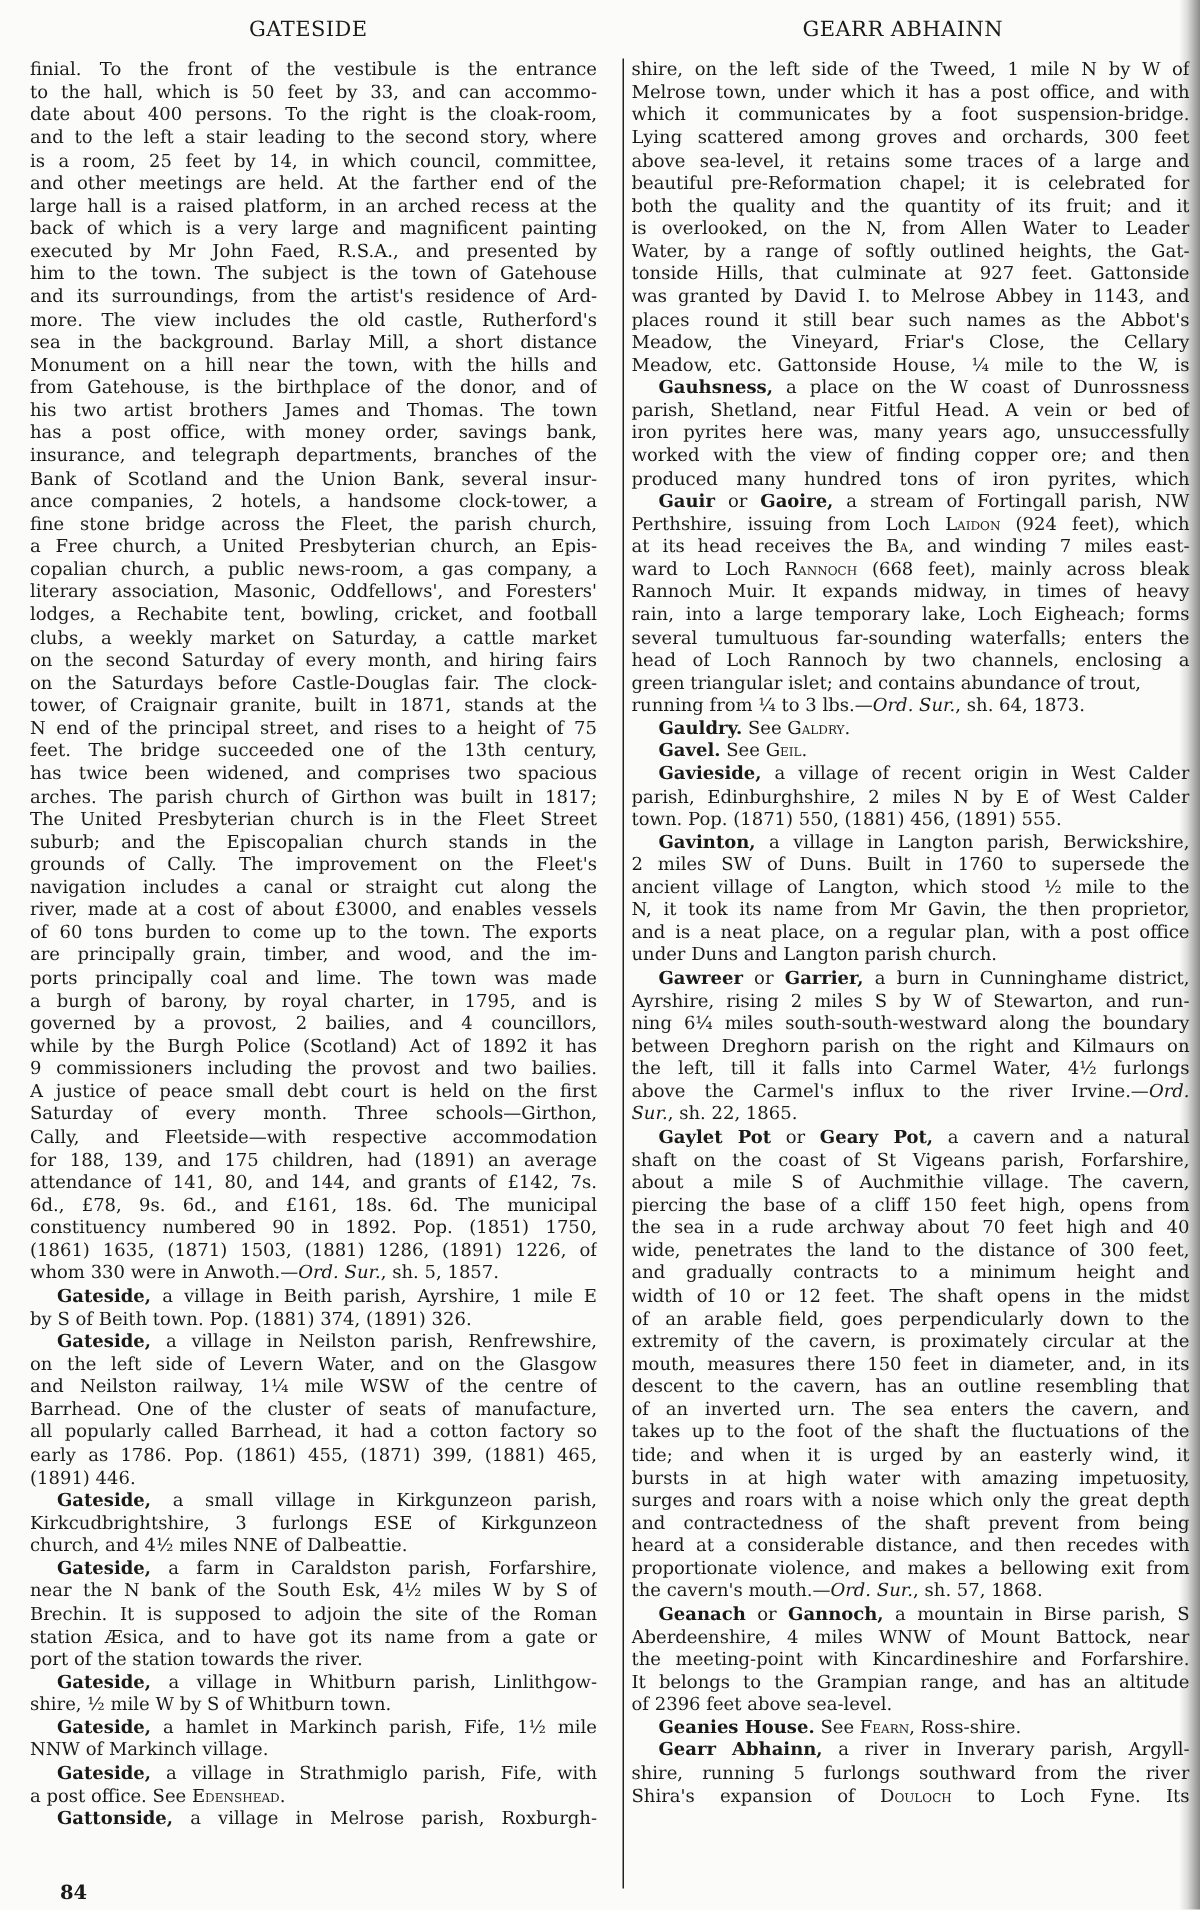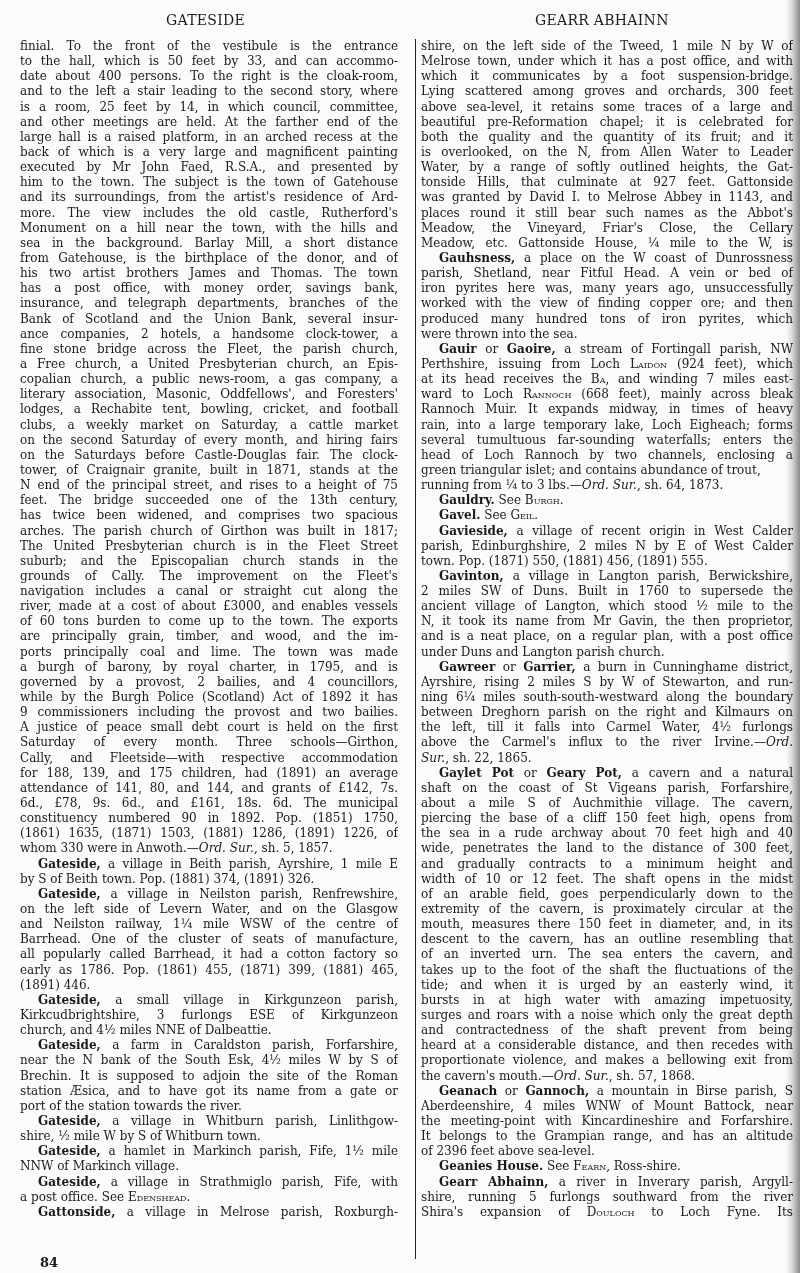--- a/index.html
+++ b/index.html
@@ -53,22 +53,22 @@
       <span class="line">date about 400 persons.  To the right is the cloak-room,</span>
       <span class="line">and to the left a stair leading to the second story, where</span>
       <span class="line">is a room, 25 feet by 14, in which council, committee,</span>
       <span class="line">and other meetings are held.  At the farther end of the</span>
       <span class="line">large hall is a raised platform, in an arched recess at the</span>
       <span class="line">back of which is a very large and magnificent painting</span>
       <span class="line">executed by Mr John Faed, R.S.A., and presented by</span>
       <span class="line">him to the town.  The subject is the town of Gatehouse</span>
       <span class="line">and its surroundings, from the artist's residence of Ard-</span>
       <span class="line">more.  The view includes the old castle, Rutherford's</span>
+      <span class="line">sea in the background.  Barlay Mill, a short distance</span>
       <span class="line">Monument on a hill near the town, with the hills and</span>
-      <span class="line">sea in the background.  Barlay Mill, a short distance</span>
       <span class="line">from Gatehouse, is the birthplace of the donor, and of</span>
       <span class="line">his two artist brothers James and Thomas.  The town</span>
       <span class="line">has a post office, with money order, savings bank,</span>
       <span class="line">insurance, and telegraph departments, branches of the</span>
       <span class="line">Bank of Scotland and the Union Bank, several insur-</span>
       <span class="line">ance companies, 2 hotels, a handsome clock-tower, a</span>
       <span class="line">fine stone bridge across the Fleet, the parish church,</span>
       <span class="line">a Free church, a United Presbyterian church, an Epis-</span>
       <span class="line">copalian church, a public news-room, a gas company, a</span>
       <span class="line">literary association, Masonic, Oddfellows', and Foresters'</span>
@@ -166,40 +166,39 @@
         <span class="line">Meadow, etc.  Gattonside House, ¼ mile to the W, is</span>
       </div>
 
     <div>
       <span class="line" style="padding-left:18px;"><span class="hw">Gauhsness,</span><span> a place on the W coast of Dunrossness</span></span>
       <div class="lines">
           <span class="line">parish, Shetland, near Fitful Head.  A vein or bed of</span>
           <span class="line">iron pyrites here was, many years ago, unsuccessfully</span>
           <span class="line">worked with the view of finding copper ore; and then</span>
           <span class="line">produced many hundred tons of iron pyrites, which</span>
-          <span class="line last">were thrown into the sea.</span>
         </div>
     </div>
 
     <div>
       <span class="line" style="padding-left:18px;"><span class="hw">Gauir</span><span> or </span><span class="hw">Gaoire,</span><span> a stream of Fortingall parish, NW</span></span>
       <span class="line"><span>Perthshire, issuing from Loch </span><span class="sc">Laidon</span><span> (924 feet), which</span></span>
       <span class="line"><span>at its head receives the </span><span class="sc">Ba</span><span>, and winding 7 miles east-</span></span>
       <span class="line"><span>ward to Loch </span><span class="sc">Rannoch</span><span> (668 feet), mainly across bleak</span></span>
       <div class="lines">
           <span class="line">Rannoch Muir.  It expands midway, in times of heavy</span>
           <span class="line">rain, into a large temporary lake, Loch Eigheach; forms</span>
           <span class="line">several tumultuous far-sounding waterfalls; enters the</span>
           <span class="line">head of Loch Rannoch by two channels, enclosing a</span>
           <span class="line last">green triangular islet; and contains abundance of trout,</span>
         </div>
       <span class="line last"><span>running from ¼ to 3 lbs.—</span><span class="it">Ord. Sur.</span><span>, sh. 64, 1873.</span></span>
     </div>
 
-    <span class="line last" style="padding-left:18px;"><span class="hw">Gauldry.</span><span>  See </span><span class="sc">Burgh</span><span>.</span></span>
+    <span class="line last" style="padding-left:18px;"><span class="hw">Gauldry.</span><span>  See </span><span class="sc">Galdry</span><span>.</span></span>
 
     <span class="line last" style="padding-left:18px;"><span class="hw">Gavel.</span><span>  See </span><span class="sc">Geil</span><span>.</span></span>
 
     <div>
       <span class="line" style="padding-left:18px;"><span class="hw">Gavieside,</span><span> a village of recent origin in West Calder</span></span>
       <div class="lines">
           <span class="line">parish, Edinburghshire, 2 miles N by E of West Calder</span>
           <span class="line last">town.  Pop. (1871) 550, (1881) 456, (1891) 555.</span>
         </div>
     </div>

